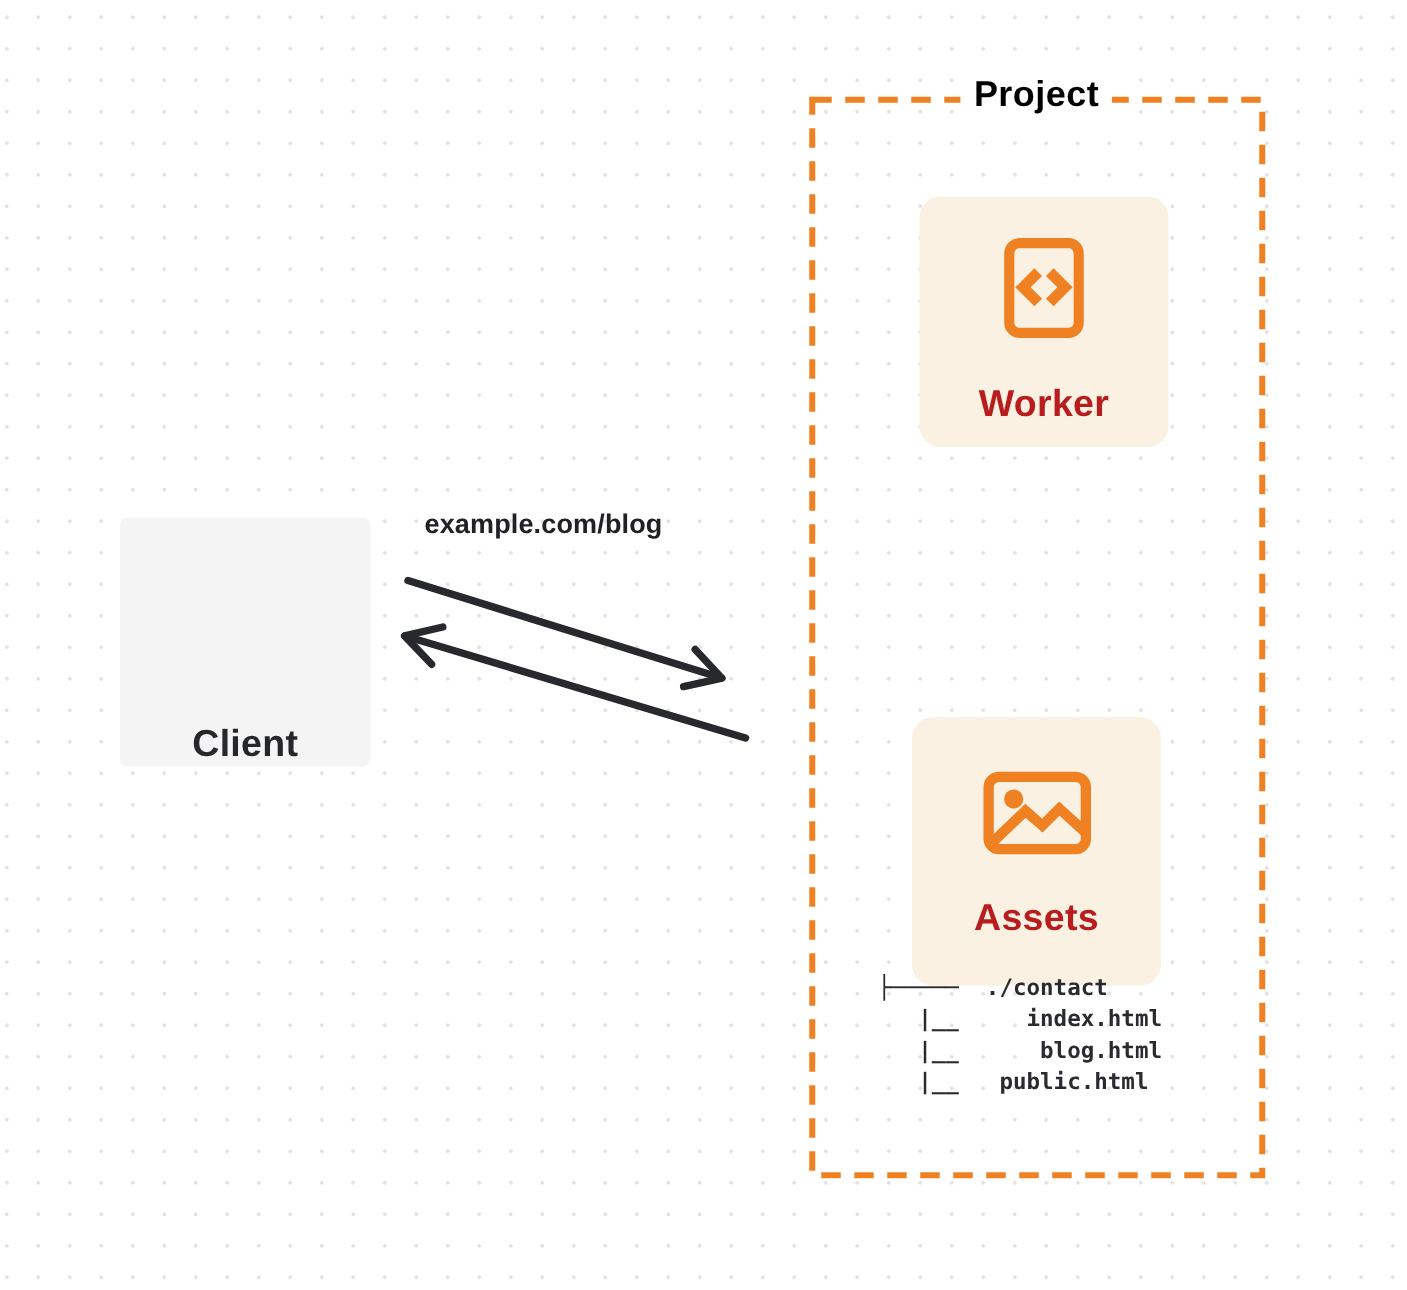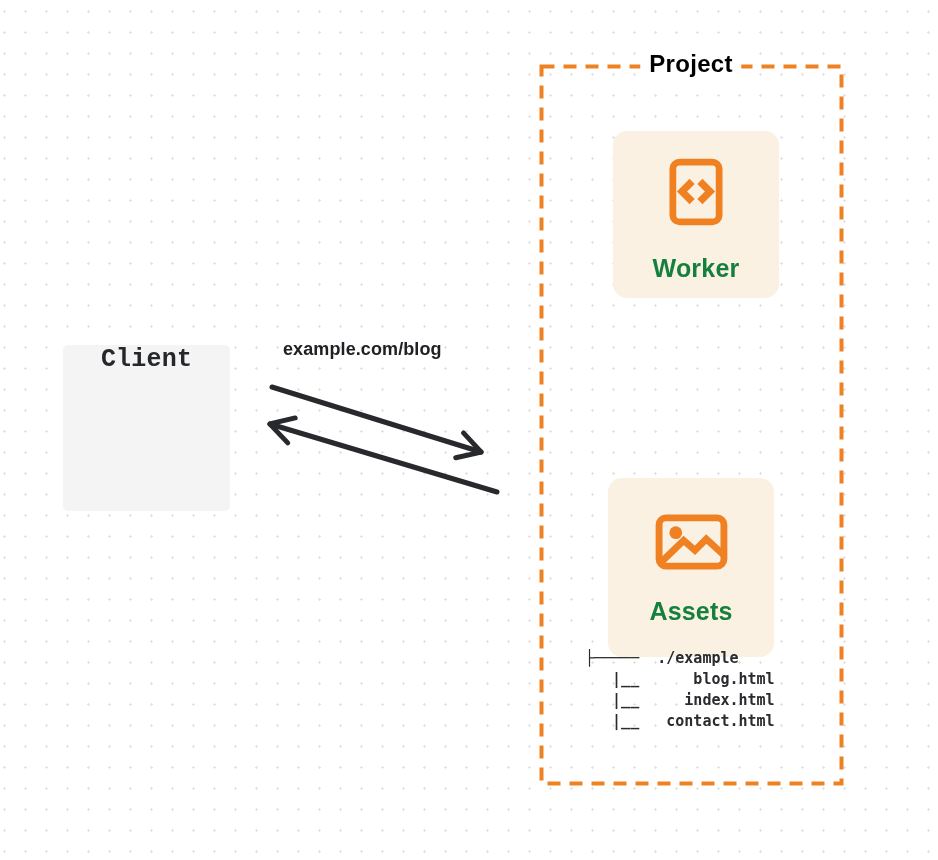--- a/index.html
+++ b/index.html
@@ -20,28 +20,27 @@
   }
   .overlay {
     position: absolute;
     left: 0; top: 0;
     width: 938px;
     height: 860px;
     pointer-events: none;
   }
   .client-box {
     position: absolute;
-    left: 63px; top: 345px;
+    left: 80px; top: 345px;
     width: 167px; height: 166px;
     background: #f4f4f5;
     border-radius: 5px;
     display: flex;
-    align-items: flex-start;
+    align-items: flex-end;
     justify-content: center;
-    font-family: Liberation Mono, monospace;
   }
   .client-box .label {
     font-size: 25px;
     font-weight: 700;
     color: #26272b;
     letter-spacing: 0.2px;
   }
   .request-label {
     position: absolute;
     left: 283px; top: 339px;
@@ -73,21 +72,21 @@
     align-items: center;
   }
   .card.worker { left: 613px; top: 131px; height: 167px; }
   .card.assets { left: 608px; top: 478px; height: 179px; }
   .card .icon-wrap { flex: 0 0 auto; }
   .card.worker .icon-wrap { margin-top: 27px; }
   .card.assets .icon-wrap { margin-top: 36px; }
   .card .label {
     font-size: 25px;
     font-weight: 700;
-    color: #15803d;
+    color: #b91c1c;
     letter-spacing: 0.2px;
   }
   .card.worker .label { margin-top: 24px; }
   .card.assets .label { margin-top: 23px; }
   .tree {
     position: absolute;
     left: 585px; top: 648px;
     font-family: "DejaVu Sans Mono", monospace;
     font-size: 15px;
     font-weight: 700;
@@ -139,19 +138,19 @@
       <svg width="73" height="56" viewBox="0 0 74 57" xmlns="http://www.w3.org/2000/svg">
         <rect x="4" y="4" width="66" height="49" rx="7" fill="none" stroke="#ef8122" stroke-width="7"></rect>
         <circle cx="21" cy="19" r="6.5" fill="#ef8122"></circle>
         <path d="M6 49 L29 27 L40.5 37 L52 25.5 L69 41" fill="none" stroke="#ef8122" stroke-width="7" stroke-linejoin="miter"></path>
       </svg>
     </span>
     <span class="label">Assets</span>
   </div>
 
   <div class="tree">
-    <div class="line">├─────  ./example</div>
+    <div class="line">├─────  ./contact</div>
+    <div class="line">   |__     index.html</div>
     <div class="line">   |__      blog.html</div>
-    <div class="line">   |__     index.html</div>
-    <div class="line">   |__   contact.html</div>
+    <div class="line">   |__   public.html</div>
   </div>
 
 </div>
 
 </body></html>

